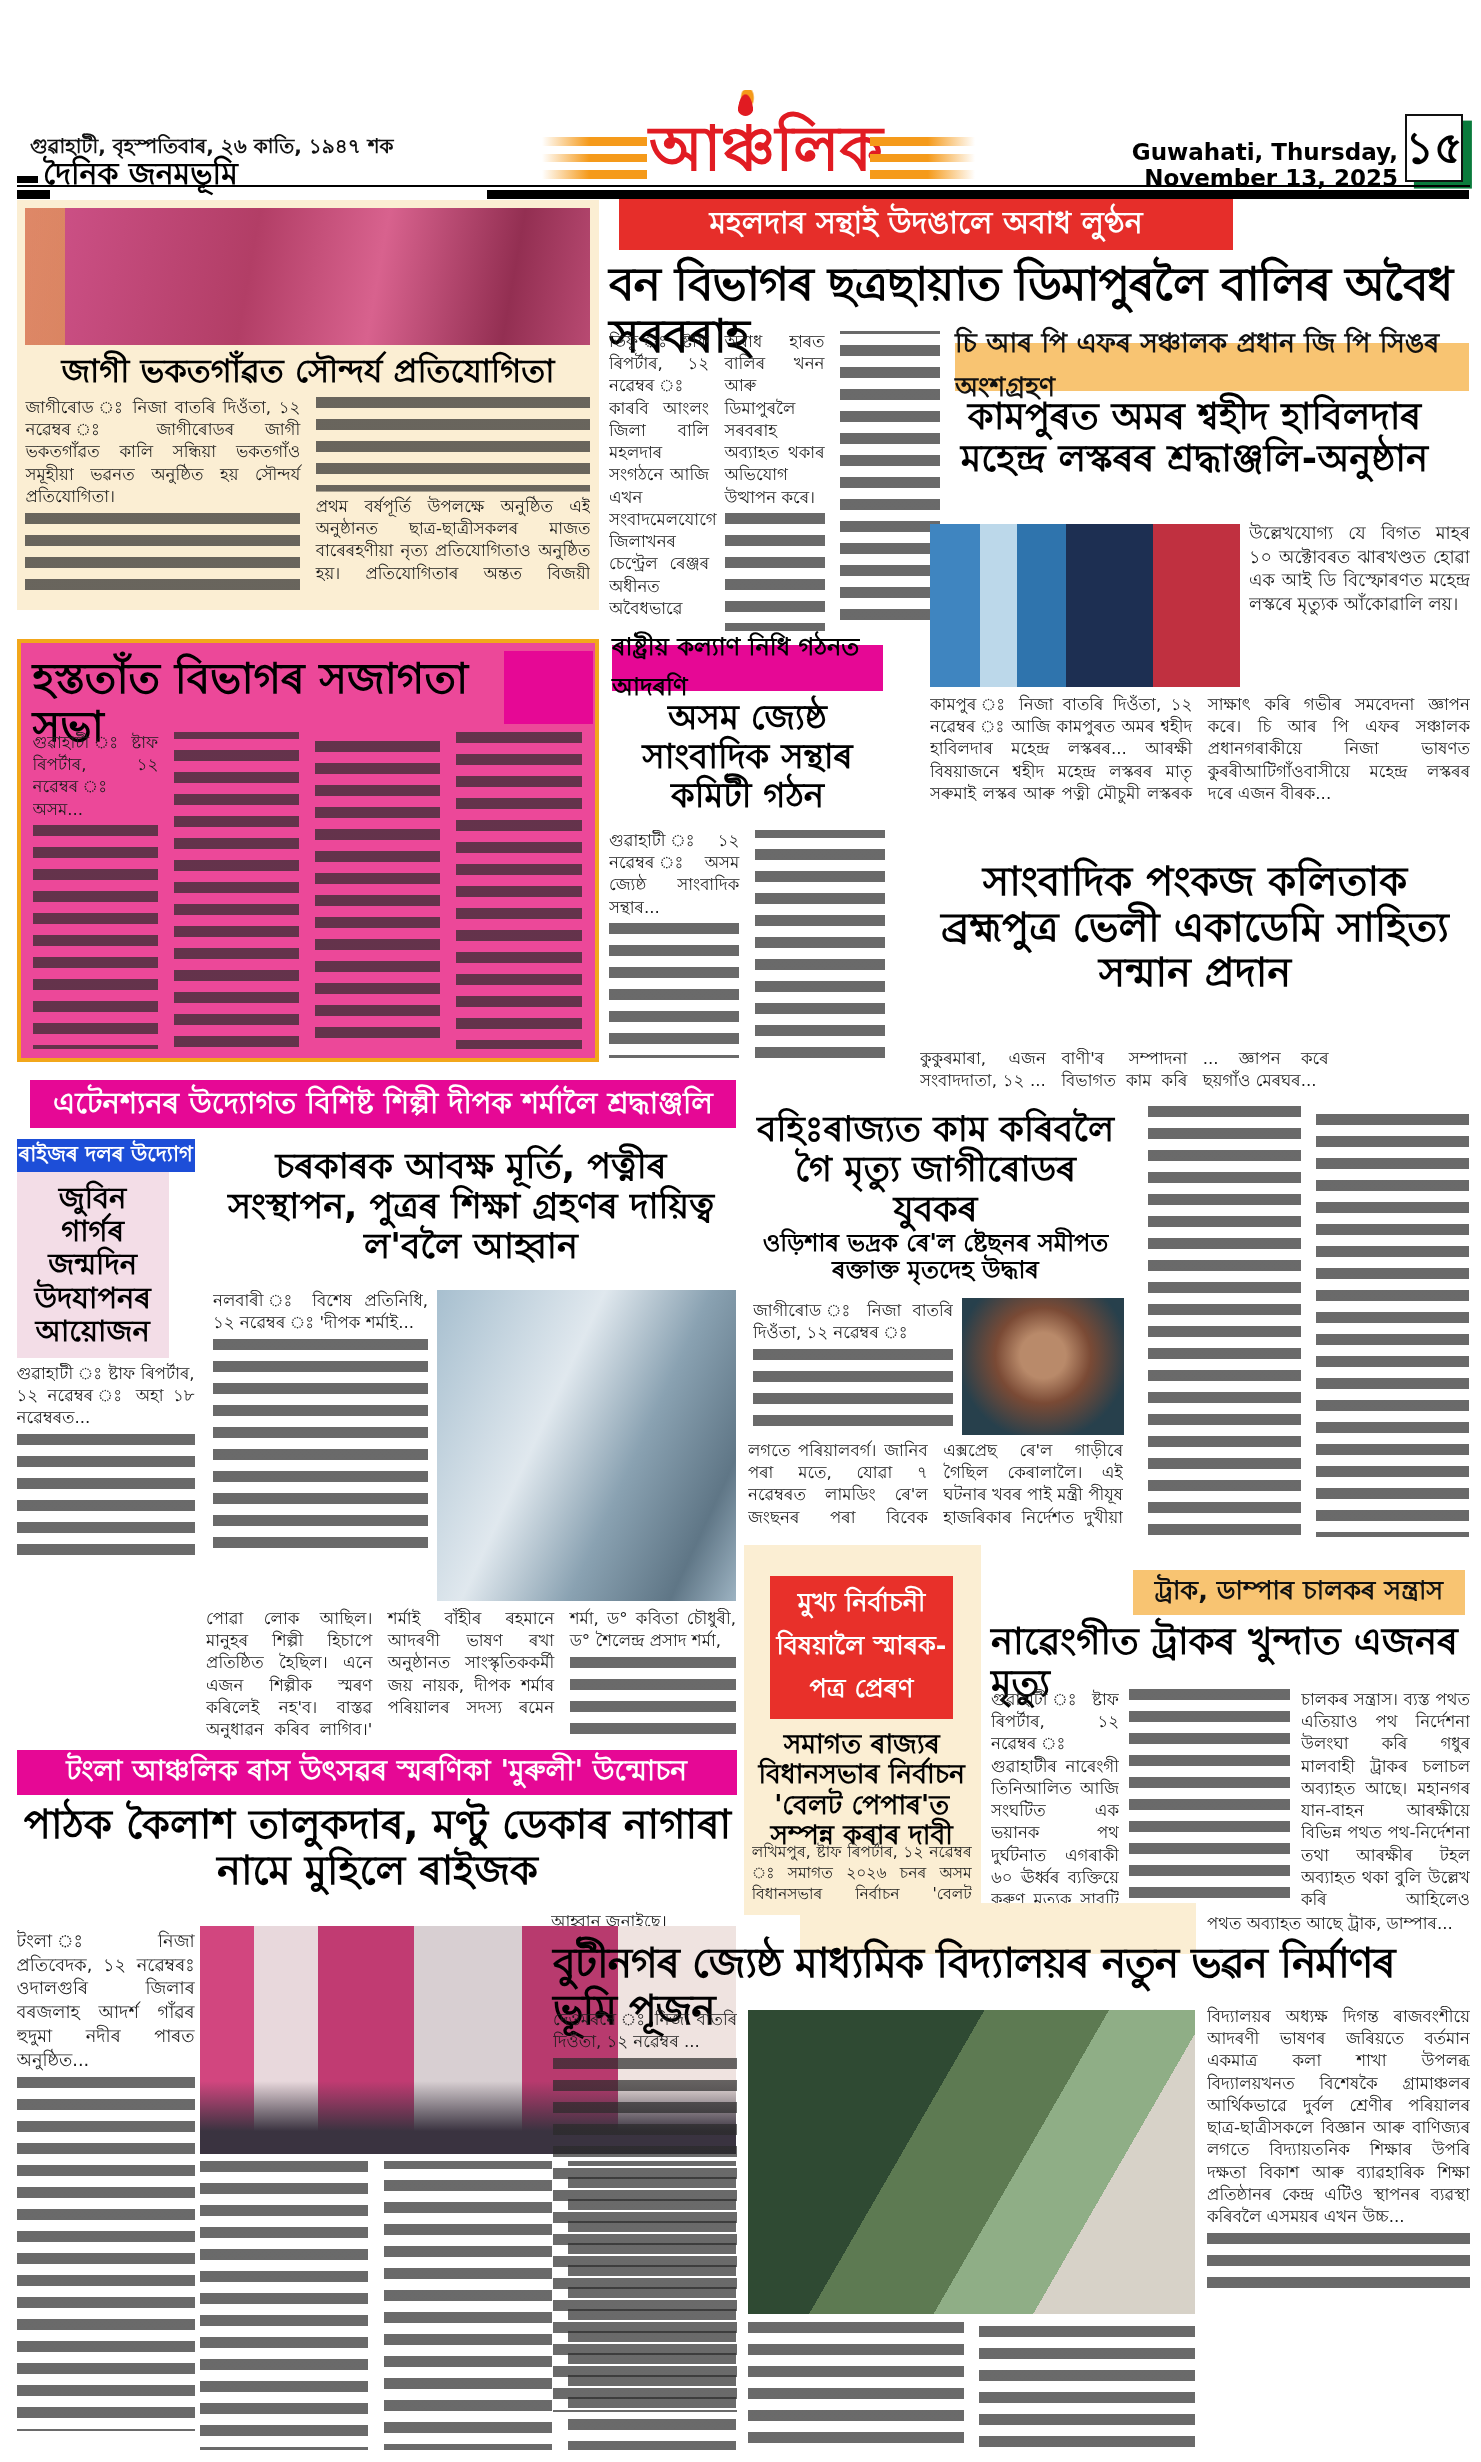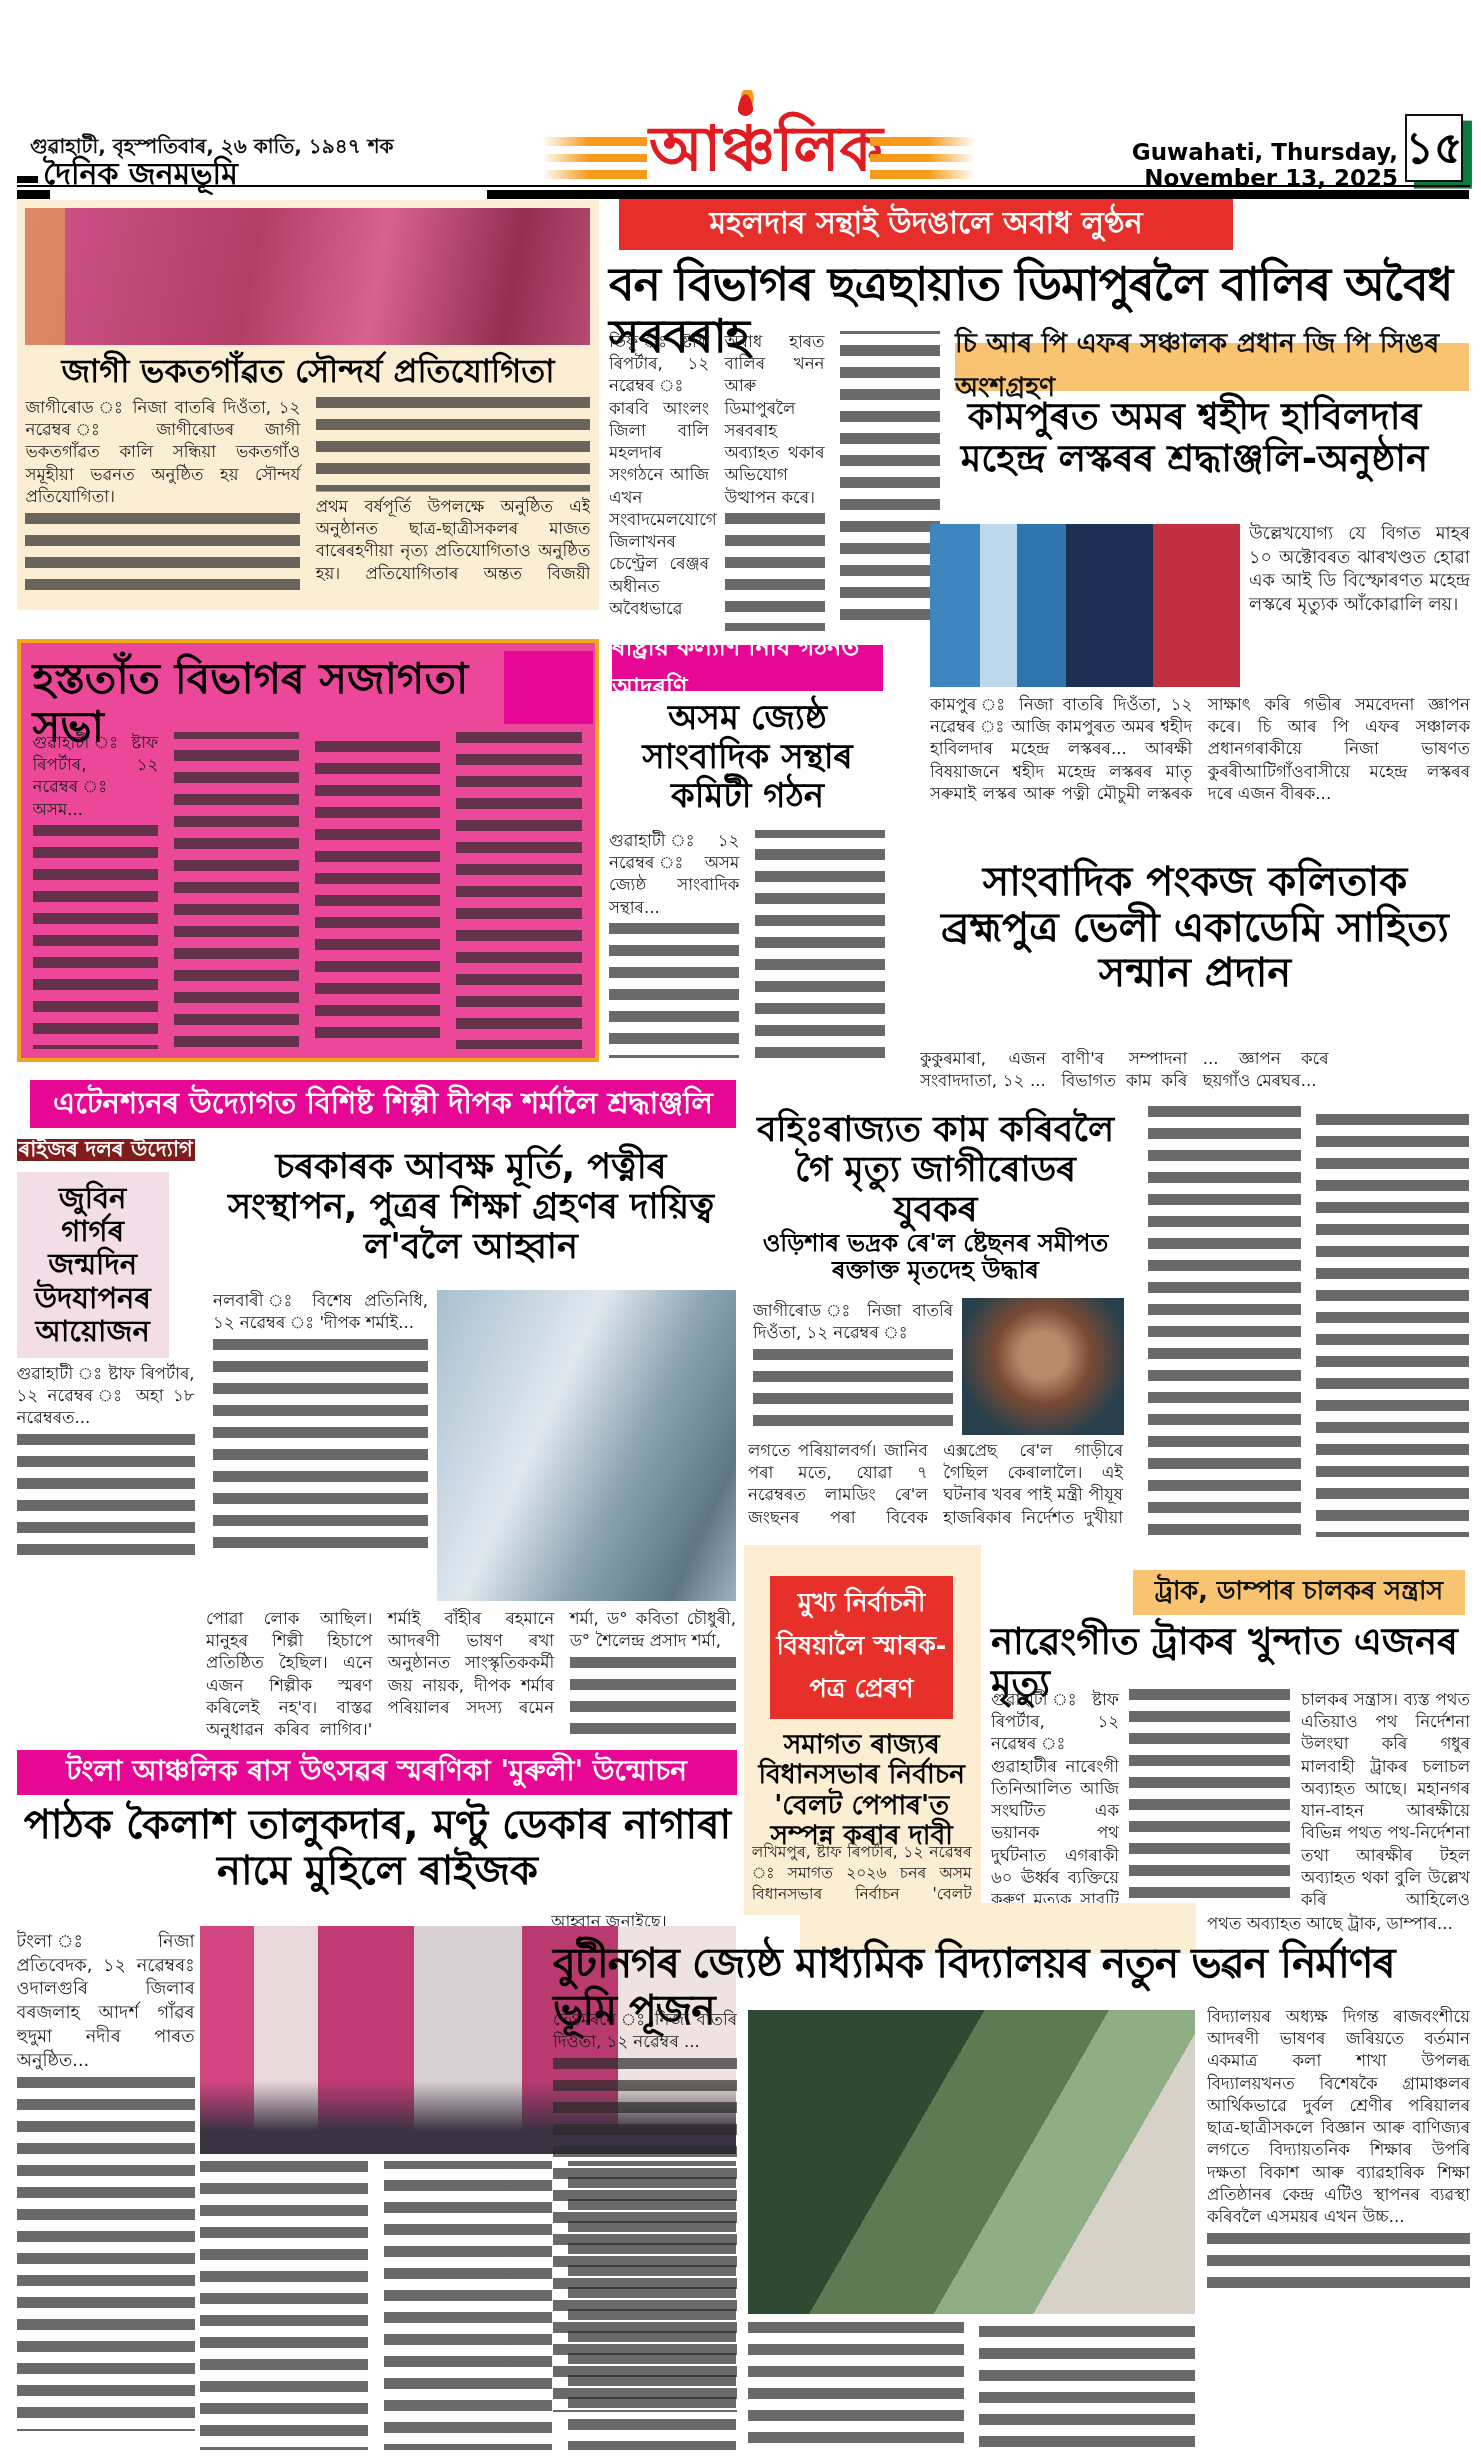--- a/index.html
+++ b/index.html
@@ -82,38 +82,38 @@
 
   <div class="abs" style="left:16.6px;top:639px;width:582px;height:423px;border:4.4px solid #f2a71b;background:#ec4899;">
     <div class="abs hl" style="left:12px;top:12px;width:459px;font-size:42px;">হস্ততাঁত বিভাগৰ সজাগতা সভা</div>
     <div class="abs" style="left:483px;top:7.7px;width:89px;height:73px;background:#e60895;"></div>
     <div class="abs body-text cols4" style="left:12px;top:89px;width:549px;height:317px;">
       <p class="snippet">গুৱাহাটী ঃ ষ্টাফ ৰিপৰ্টাৰ, ১২ নৱেম্বৰ ঃ অসম...</p>
       <div class="texture" style="height:1190px;margin-top:4.4px;"></div>
     </div>
   </div>
 
-  <div class="abs kicker" style="left:612px;top:645px;width:271px;height:46px;background:#e60895;color:#ffffff;font-size:24px;">ৰাষ্ট্ৰীয় কল্যাণ নিধি গঠনত আদৰণি</div>
+  <div class="abs kicker" style="left:612px;top:645px;width:271px;height:46px;background:#e60895;color:#000000;font-size:24px;">ৰাষ্ট্ৰীয় কল্যাণ নিধি গঠনত আদৰণি</div>
   <div class="abs hl ctr" style="left:609px;top:698px;width:277px;font-size:34px;">অসম জ্যেষ্ঠ সাংবাদিক সন্থাৰ কমিটী গঠন</div>
   <div class="abs body-text cols2" style="left:609px;top:830px;width:276px;height:228px;">
     <p class="snippet">গুৱাহাটী ঃ ১২ নৱেম্বৰ ঃ অসম জ্যেষ্ঠ সাংবাদিক সন্থাৰ...</p>
     <div class="texture" style="height:415px;margin-top:4.4px;"></div>
   </div>
 
   <div class="abs hl ctr" style="left:920px;top:859px;width:550px;font-size:40px;">সাংবাদিক পংকজ কলিতাক ব্ৰহ্মপুত্ৰ ভেলী একাডেমি সাহিত্য সন্মান প্ৰদান</div>
   <div class="abs body-text cols4" style="left:920px;top:1048px;width:550px;height:53px;">
     <p class="snippet">কুকুৰমাৰা, এজন সংবাদদাতা, ১২ ... বাণী'ৰ সম্পাদনা বিভাগত কাম কৰি ... জ্ঞাপন কৰে ছয়গাঁও মেৰঘৰ...</p>
   </div>
   <div class="abs body-text cols2" style="left:1148px;top:1106px;width:321px;height:432px;">
     <div class="texture" style="height:863px;"></div>
   </div>
 
   <div class="abs kicker" style="left:30px;top:1080px;width:706px;height:48px;background:#e60895;color:#fff;font-size:29px;">এটেনশ্যনৰ উদ্যোগত বিশিষ্ট শিল্পী দীপক শৰ্মালৈ শ্ৰদ্ধাঞ্জলি</div>
 
-  <div class="abs kicker" style="left:16.6px;top:1139px;width:178px;height:22px;background:#7f1d1d;color:#fff;font-size:21px;">ৰাইজৰ দলৰ উদ্যোগ</div>
+  <div class="abs kicker" style="left:16.6px;top:1139px;width:178px;height:33px;background:#1d4ed8;color:#fff;font-size:21px;">ৰাইজৰ দলৰ উদ্যোগ</div>
   <div class="abs" style="left:16.6px;top:1172px;width:152px;height:186px;background:#f3dde7;display:flex;align-items:center;justify-content:center;">
     <div class="hl ctr" style="font-size:29px;padding:0 7.7px;">জুবিন গাৰ্গৰ জন্মদিন উদযাপনৰ আয়োজন</div>
   </div>
   <div class="abs body-text" style="left:16.6px;top:1363px;width:178px;height:381px;">
     <p class="snippet">গুৱাহাটী ঃ ষ্টাফ ৰিপৰ্টাৰ, ১২ নৱেম্বৰ ঃ অহা ১৮ নৱেম্বৰত...</p>
     <div class="texture" style="height:122px;margin:4.4px 0;"></div>
   </div>
 
   <div class="abs hl ctr" style="left:206px;top:1147px;width:530px;font-size:35px;">চৰকাৰক আবক্ষ মূৰ্তি, পত্নীৰ সংস্থাপন, পুত্ৰৰ শিক্ষা গ্ৰহণৰ দায়িত্ব ল'বলৈ আহ্বান</div>
   <div class="abs body-text" style="left:213px;top:1290px;width:215px;height:311px;">

